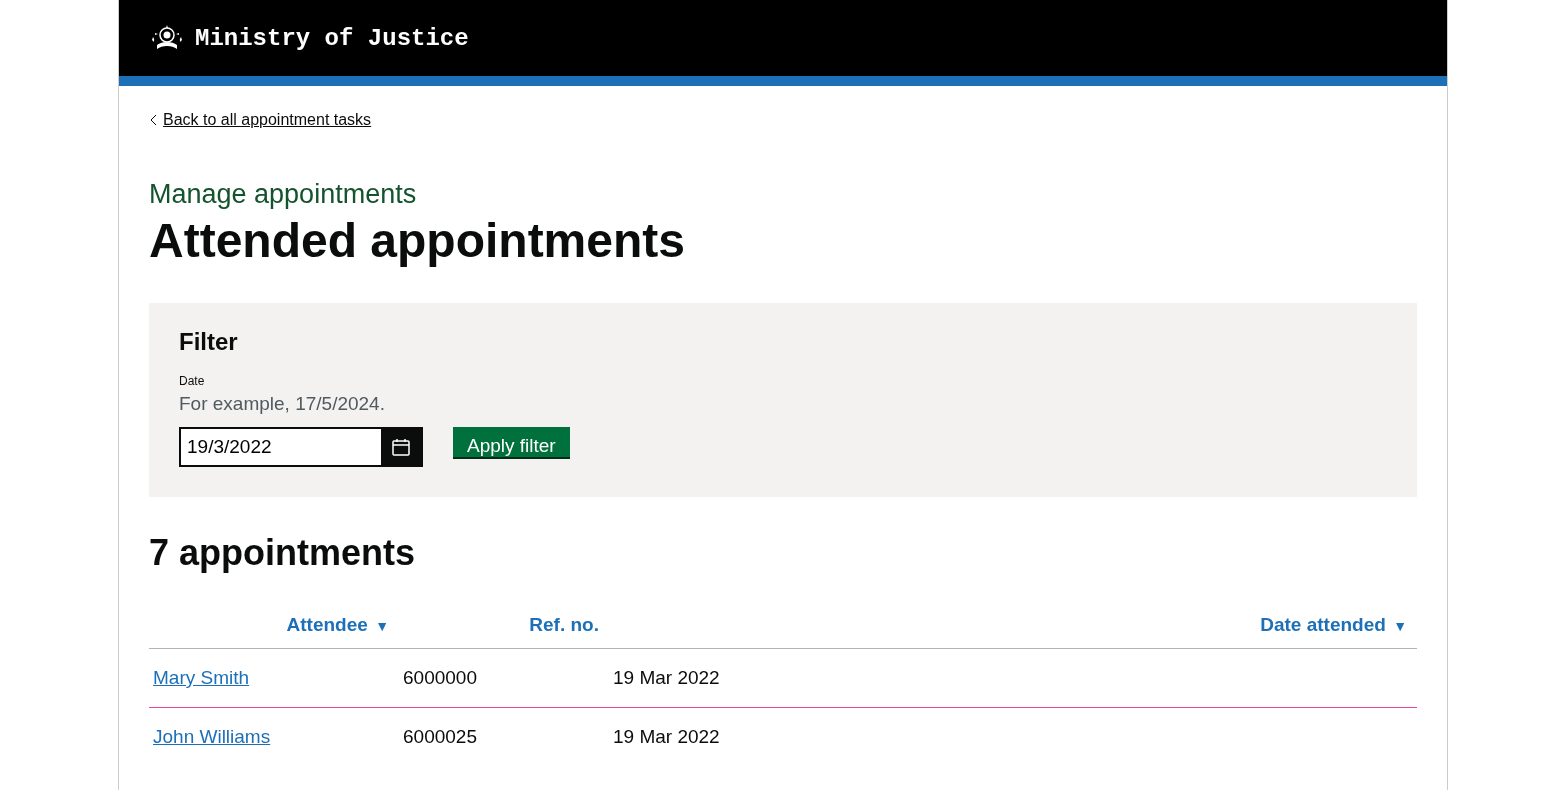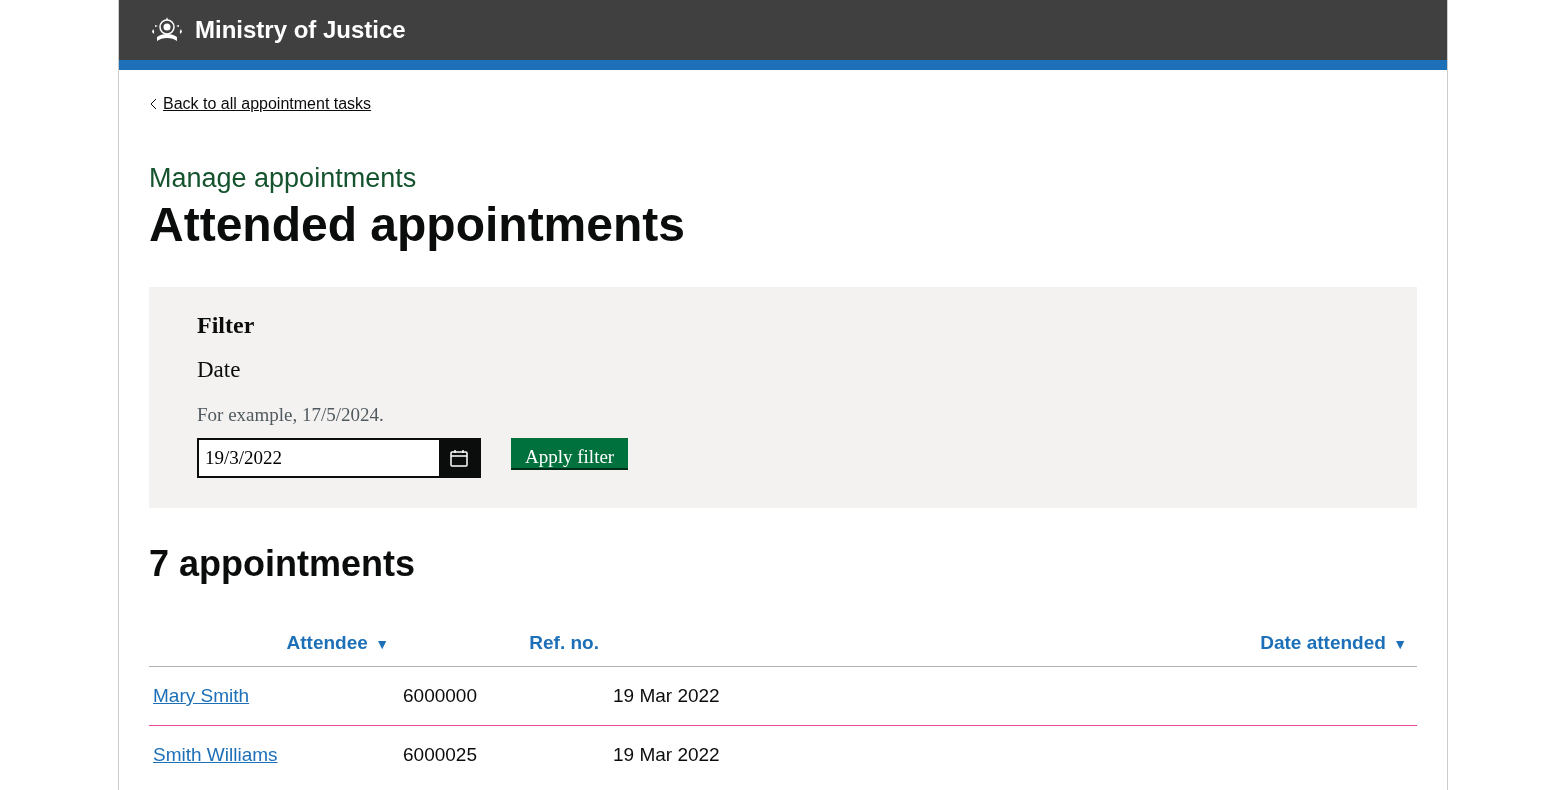--- a/index.html
+++ b/index.html
@@ -12,24 +12,25 @@
       background: #ffffff;
       color: #0b0c0c;
     }
     .page-wrap {
       width: 1330px;
       margin: 0 auto;
       border-left: 1px solid #ccc;
       border-right: 1px solid #ccc;
     }
     .header {
-      background: #404040;
-      padding: 15px 30px;
+      background: #000000;
+      padding: 23px 30px;
       display: flex;
       align-items: center;
+      font-family: Liberation Mono, monospace;
     }
     .crest {
       width: 36px;
       height: 30px;
       margin-right: 10px;
     }
     .header-title {
       color: #ffffff;
       font-size: 24px;
       font-weight: 700;
@@ -60,51 +61,50 @@
       font-weight: 400;
     }
     .page-heading {
       font-size: 48px;
       font-weight: 700;
       line-height: 1.1;
       margin-bottom: 35px;
     }
     .filter-box {
       background: #f3f2f1;
-      padding: 25px 30px 30px 48px;
+      padding: 25px 30px 30px 30px;
       margin-bottom: 35px;
-      font-family: Liberation Serif, serif;
     }
     .filter-heading {
       font-size: 24px;
       font-weight: 700;
       margin-bottom: 18px;
     }
     .filter-label {
-      font-size: 23px;
+      font-size: 12px;
       display: block;
-      margin-bottom: 21px;
+      margin-bottom: 5px;
     }
     .filter-hint {
       color: #505a5f;
       font-size: 19px;
       display: block;
       margin-bottom: 12px;
     }
     .date-row {
       display: flex;
       align-items: stretch;
       gap: 30px;
     }
     .date-input-group {
       display: flex;
       border: 2px solid #0b0c0c;
     }
     .date-input {
-      width: 240px;
+      width: 200px;
       height: 36px;
       border: none;
       padding: 0 6px;
       font-size: 19px;
       font-family: inherit;
       outline: none;
     }
     .calendar-btn {
       width: 40px;
       height: 36px;
@@ -122,21 +122,21 @@
       border-bottom: 2px solid #002d18;
       padding: 8px 14px;
       font-size: 19px;
       font-family: inherit;
       cursor: pointer;
       height: 32px;
     }
     .results-heading {
       font-size: 36px;
       font-weight: 700;
-      margin-bottom: 35px;
+      margin-bottom: 28px;
     }
     .results-table {
       width: 100%;
       border-collapse: collapse;
     }
     .results-table th {
       text-align: right;
       font-weight: 700;
       padding: 12px 10px 12px 4px;
       border-bottom: 1px solid #b1b4b6;
@@ -235,20 +235,20 @@
           </th>
         </tr>
       </thead>
       <tbody>
         <tr>
           <td><a href="#">Mary Smith</a></td>
           <td>6000000</td>
           <td>19 Mar 2022</td>
         </tr>
         <tr>
-          <td style="border-bottom:none"><a href="#">Smith Williams</a></td>
+          <td style="border-bottom:none"><a href="#">John Williams</a></td>
           <td style="border-bottom:none">6000025</td>
           <td style="border-bottom:none">19 Mar 2022</td>
         </tr>
       </tbody>
     </table>
   </main>
 </div>
 
 </body></html>

